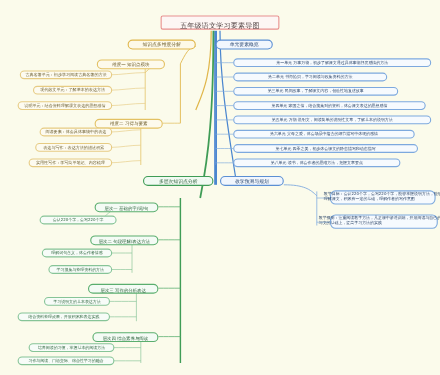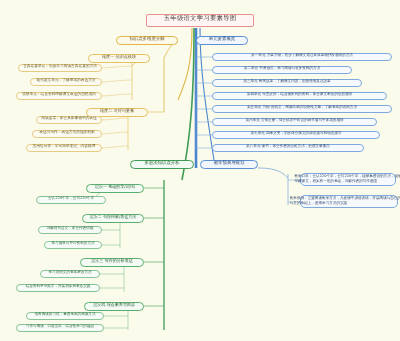--- a/index.html
+++ b/index.html
@@ -8,21 +8,21 @@
     background:#fbfbeb;
     font-family:"DejaVu Sans","Liberation Sans",sans-serif;
     overflow:hidden;position:relative;
   }
   #canvas{position:absolute;inset:0;width:400px;height:341px;}
   svg.links{position:absolute;left:0;top:0;width:400px;height:341px;pointer-events:none;}
 
   .node{
     position:absolute;
     box-sizing:border-box;
-    display:flex;align-items:flex-start;justify-content:center;
+    display:flex;align-items:flex-end;justify-content:center;
     white-space:nowrap;
     line-height:1;
     border-radius:7px;
     background:#fdfdf2;
   }
   .title{
     border:1.3px solid #e8908f;
     background:#fdf6f4;
     color:#4a3b3b;
     font-size:6.4px;

